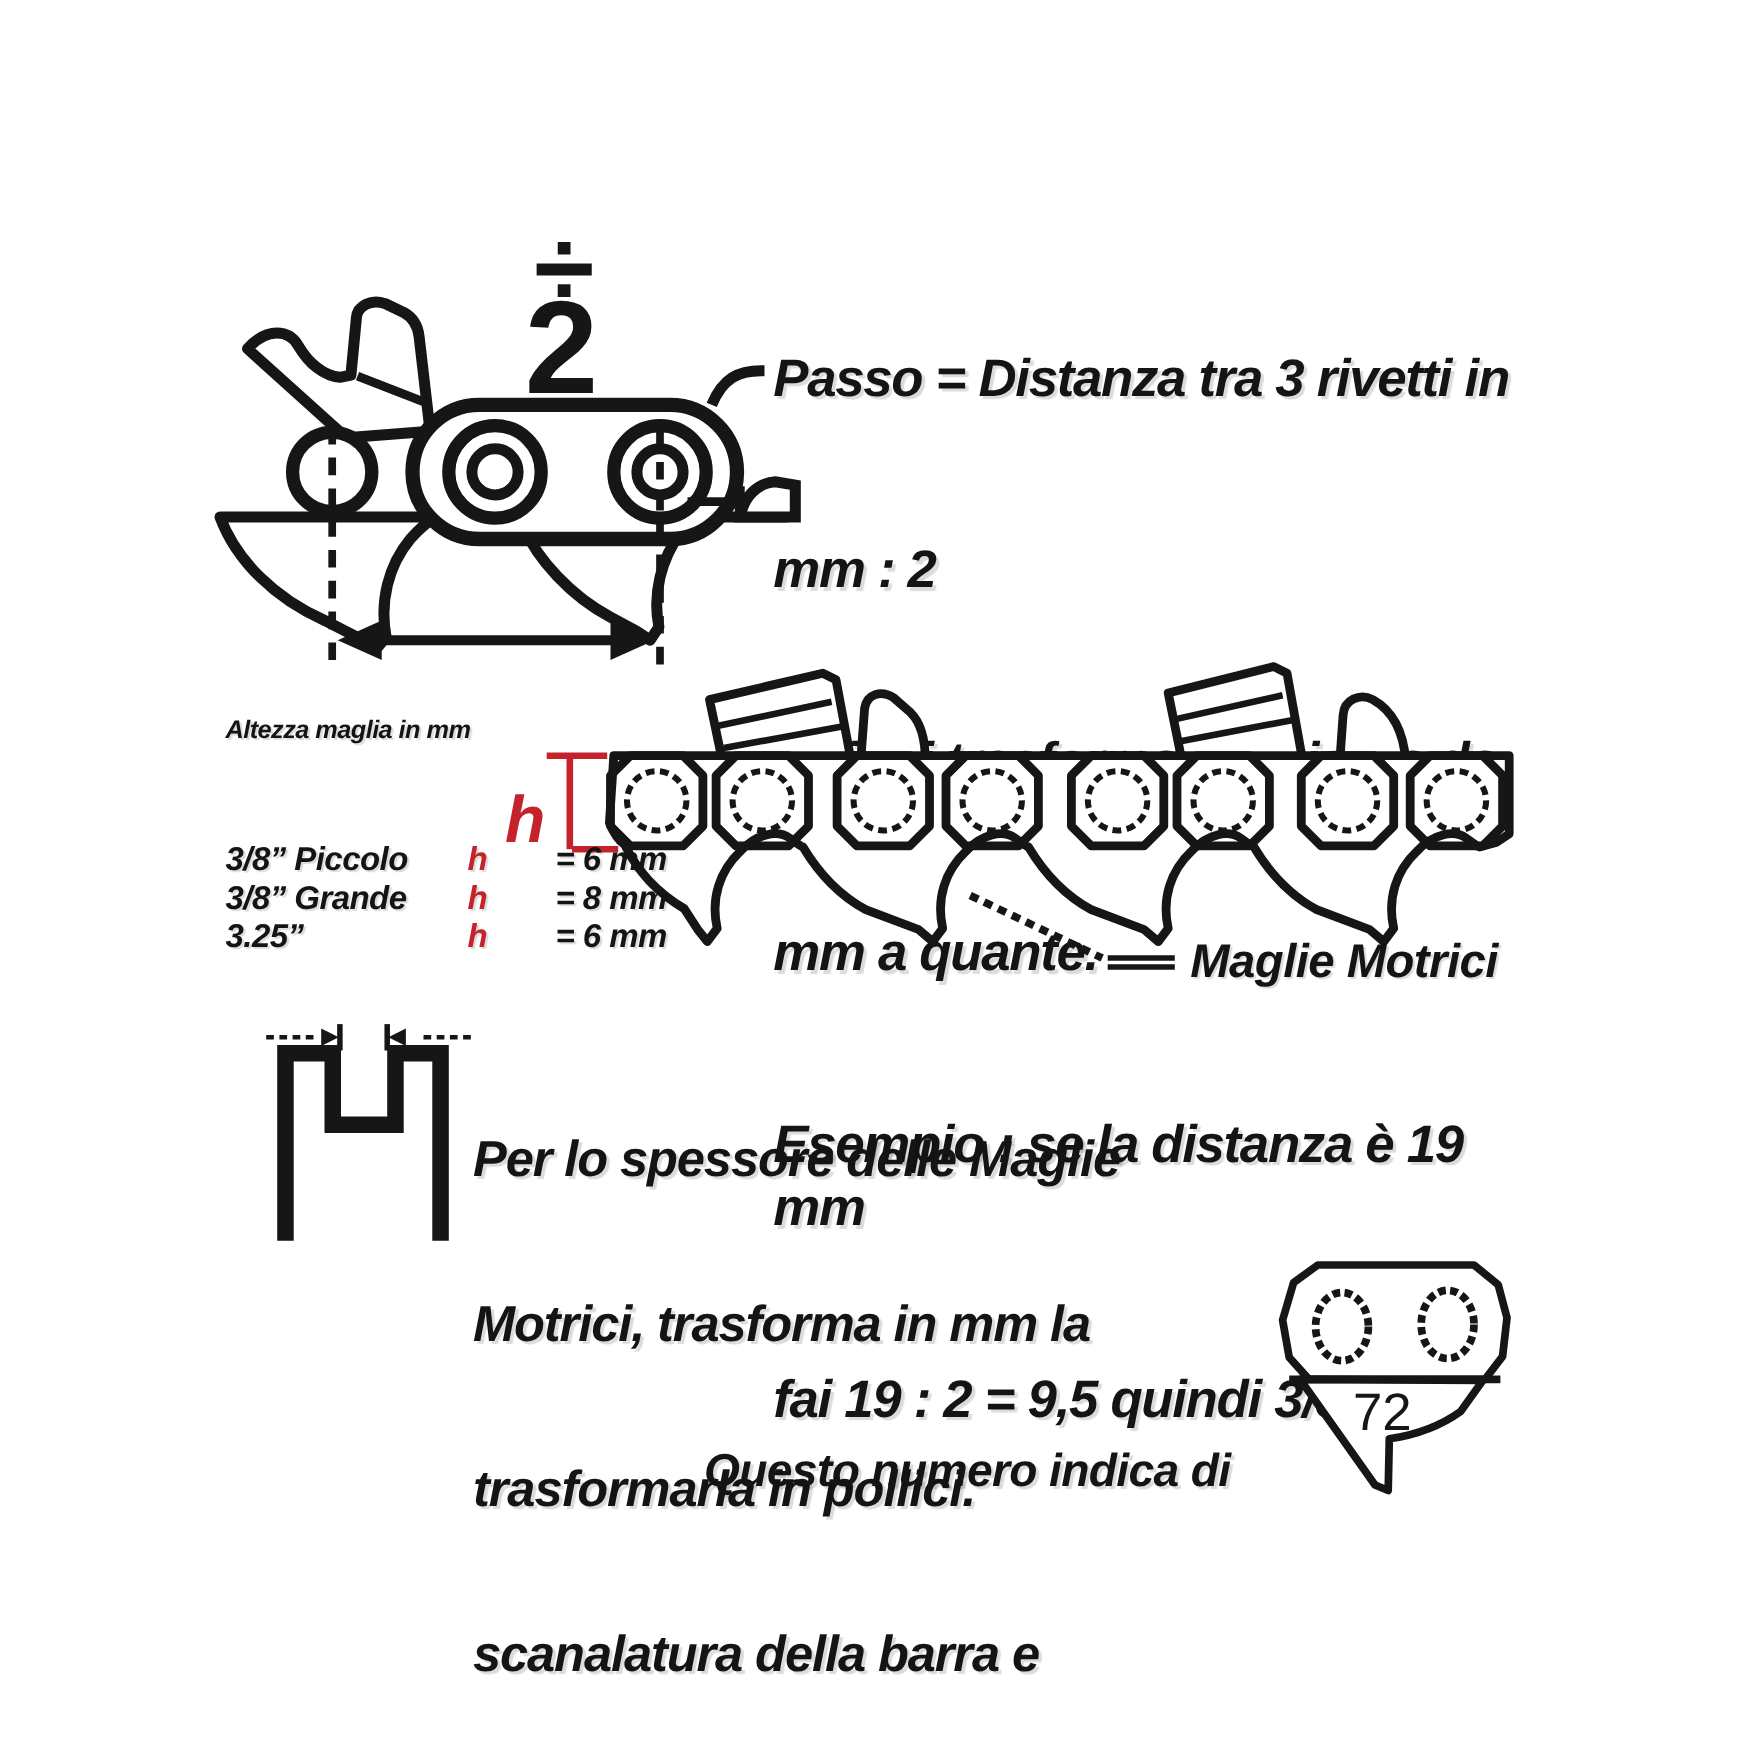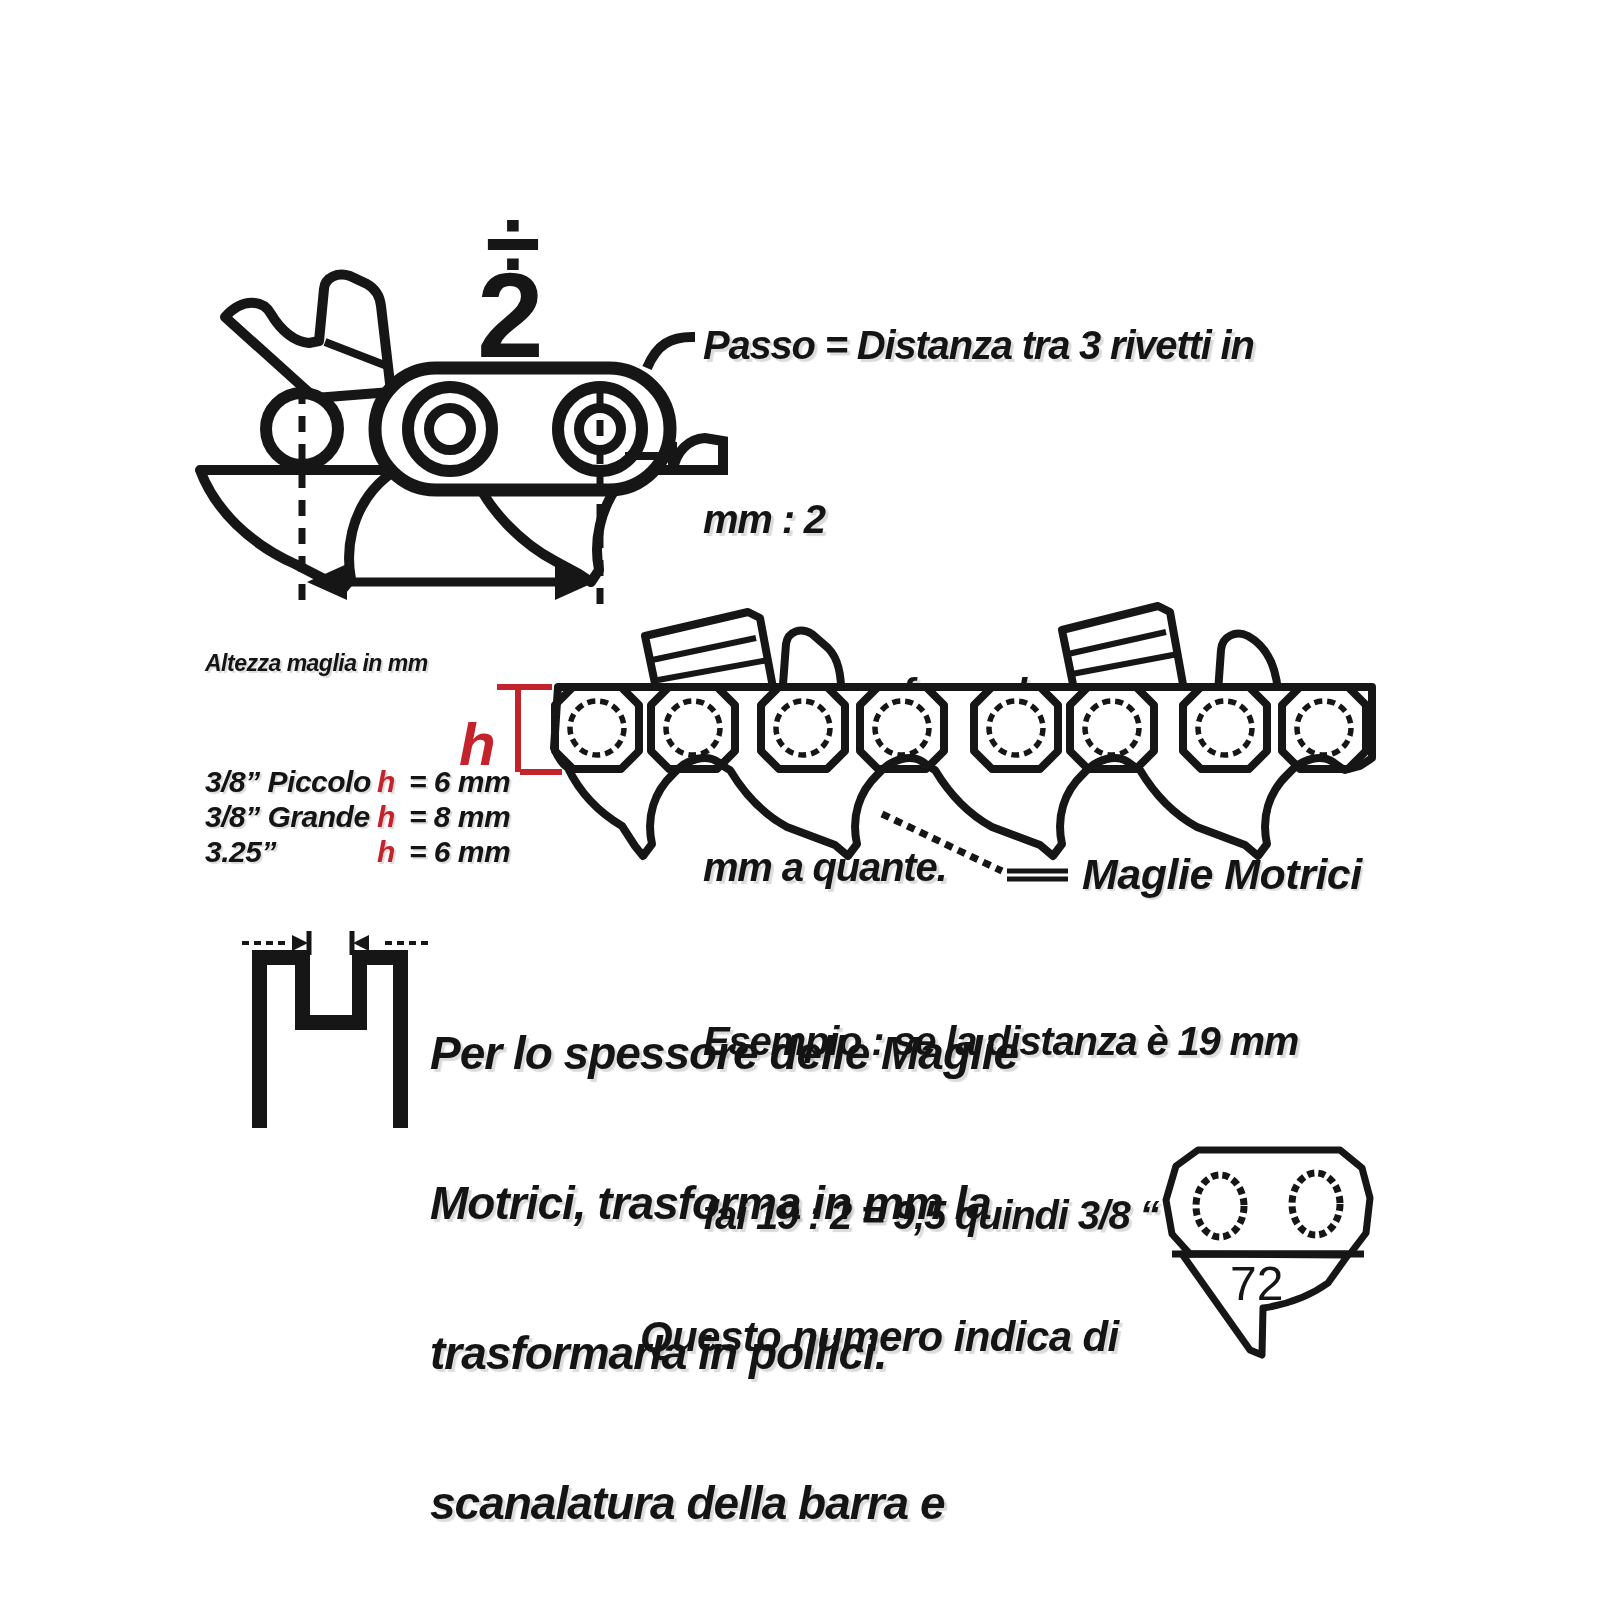--- a/index.html
+++ b/index.html
@@ -3,30 +3,30 @@
 <meta charset="utf-8">
 <style>
   html,body{margin:0;padding:0;background:#ffffff;}
   .canvas{
     position:relative;width:1600px;height:1600px;background:#ffffff;overflow:hidden;
     font-family:"Liberation Sans",sans-serif;color:#141414;
   }
   svg{position:absolute;overflow:visible;}
   .tb{position:absolute;font-weight:bold;font-style:italic;white-space:pre-wrap;
       text-shadow:3px 3px 1px rgba(0,0,0,0.14);}
-  .pitch-text{left:703px;top:200px;font-size:40px;line-height:58px;letter-spacing:-1.2px;width:680px;}
+  .pitch-text{left:703px;top:200px;font-size:48px;line-height:58px;letter-spacing:-1.2px;width:680px;}
   .gauge-text{left:430px;top:928px;font-size:46px;line-height:50px;letter-spacing:-1px;width:640px;}
   .count-text{left:640px;top:1212px;font-size:42px;line-height:50px;letter-spacing:-0.6px;width:560px;}
   .label-altezza{position:absolute;left:205px;top:650px;font-size:23px;font-weight:bold;font-style:italic;
       letter-spacing:-0.5px;text-shadow:2px 2px 1px rgba(0,0,0,0.14);}
   .label-maglie{position:absolute;left:1082px;top:850px;font-size:43px;font-weight:bold;font-style:italic;
       letter-spacing:-0.5px;text-shadow:2px 2px 1px rgba(0,0,0,0.14);}
   .specs{position:absolute;left:205px;top:764px;font-size:30px;font-weight:bold;font-style:italic;
       line-height:35px;letter-spacing:-0.5px;text-shadow:2px 2px 1px rgba(0,0,0,0.14);}
-  .spec-row{display:flex;}
+  .spec-row{display:flex;gap:48px;}
   .spec-name{display:inline-block;width:172px;}
   .spec-h{display:inline-block;width:32px;color:#c4232b;}
   .pitch-svg{left:195px;top:192px;width:530px;height:430px;}
   .hb-svg{left:455px;top:655px;width:120px;height:135px;}
   .chain-svg{left:510px;top:588px;width:900px;height:310px;}
   .groove-svg{left:240px;top:905px;width:190px;height:290px;}
   .link72-svg{left:1150px;top:1128px;width:240px;height:240px;}
   .ink{stroke:#161616;fill:none;}
   .inkfill{stroke:#161616;fill:#ffffff;}
 </style>

